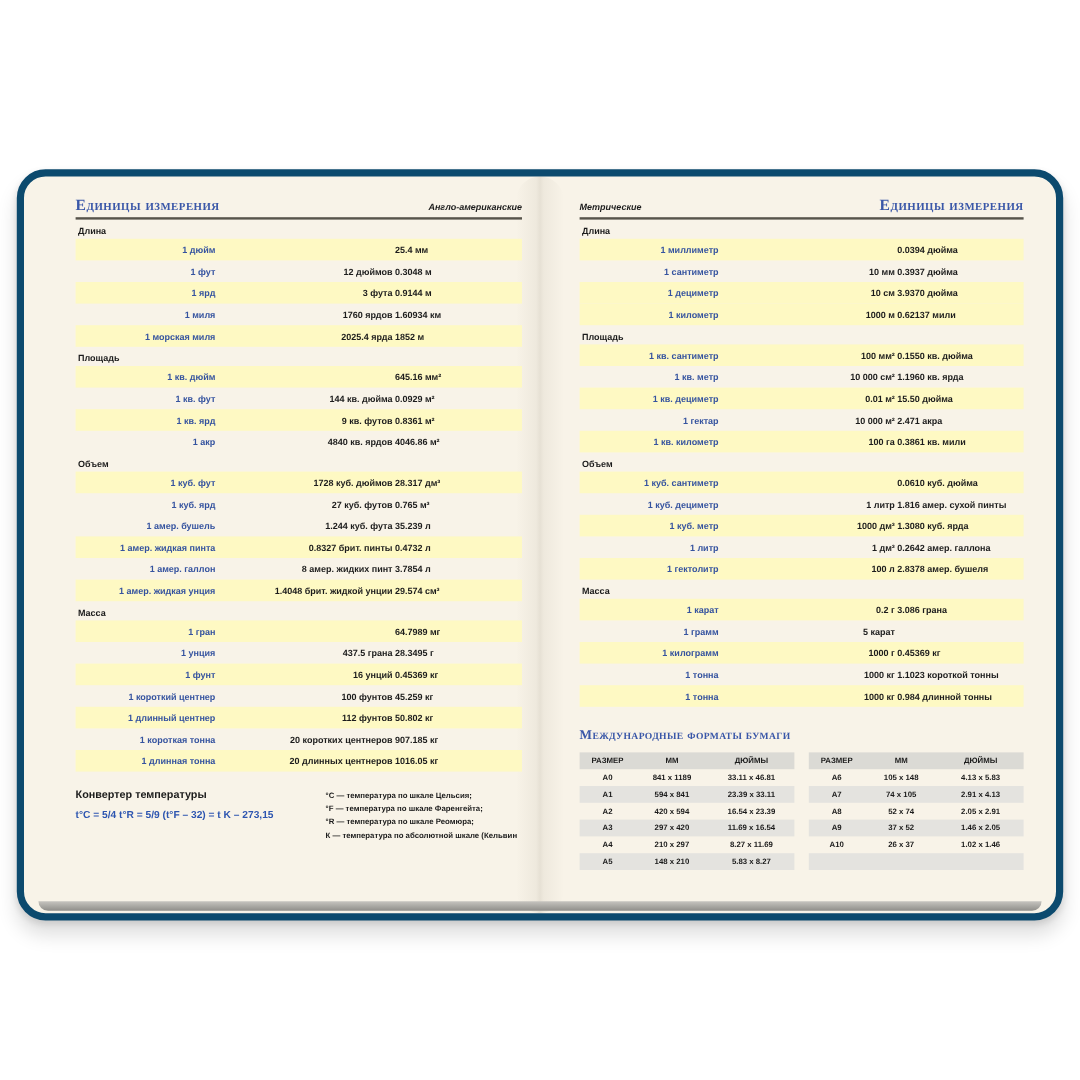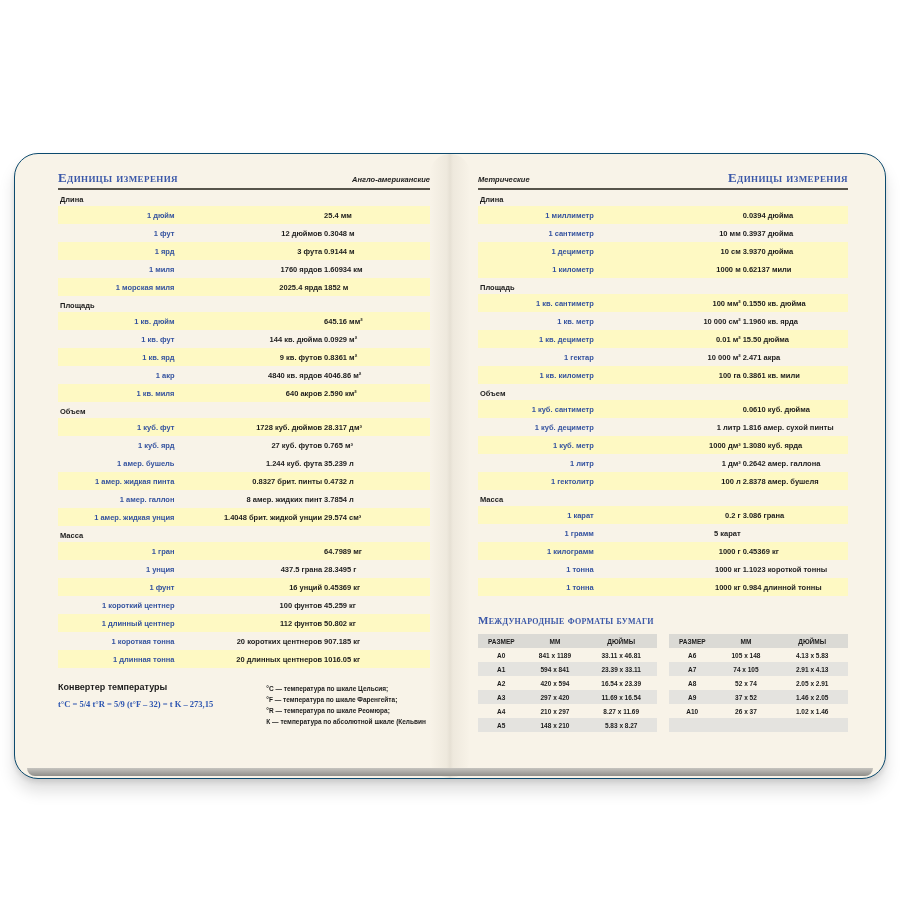--- a/index.html
+++ b/index.html
@@ -1,21 +1,21 @@
 <!DOCTYPE html>
 <html><head>
 <meta charset="utf-8">
 <style>
   * { margin:0; padding:0; box-sizing:border-box; }
   html,body { width:900px; height:900px; background:#ffffff; font-family:"Liberation Sans", sans-serif; position:relative; overflow:hidden; }
 
   .book {
-    position:absolute; left:14px; top:153px; width:872px; height:626px;
+    position:absolute; left:14px; top:141px; width:872px; height:626px;
     background:#f8f3e8;
-    border:1px solid #0c4a6e;
+    border:6px solid #0c4a6e;
     border-radius:24px;
     box-shadow: 0 12px 16px rgba(0,0,0,0.13), 0 3px 5px rgba(0,0,0,0.10);
   }
   .book::after {
     content:""; position:absolute; left:12px; right:12px; bottom:2px; height:8px;
     background:linear-gradient(#c6c4bf, #8f8e8a);
     border-radius:0 0 12px 12px;
   }
   .seam {
     position:absolute; left:calc(50% - 20px); top:0; width:40px; height:100%;
@@ -41,21 +41,21 @@
 
   .row { display:flex; height:18px; align-items:center; font-size:7.5px; font-weight:bold; }
   .row.stripe { background:#fef9c3; }
   .c1 { width:34%; text-align:right; padding-right:10px; color:#35539f; }
   .c2 { width:37%; text-align:right; color:#1c1c1c; }
   .c3 { width:29%; text-align:left; padding-left:2px; color:#1c1c1c; }
 
   .temp-block { display:flex; margin-top:14px; }
   .temp-left { width:56%; }
   .temp-heading { font-size:9px; font-weight:bold; color:#1b1b1b; margin-bottom:7px; }
-  .temp-formula { font-size:8.5px; font-weight:bold; color:#2d55b0;font-family:Liberation Serif, serif; }
+  .temp-formula { font-size:8.5px; font-weight:bold; color:#2d55b0; }
   .temp-notes { width:44%; font-size:6.5px; font-weight:bold; color:#1b1b1b; line-height:11px; padding-top:1px; }
 
   .pf-heading {
     font-family:"Liberation Serif", serif; font-variant:small-caps; font-weight:bold;
     color:#3a57a8; font-size:11px; margin:18px 0 8px 0; letter-spacing:0.3px;
   }
   .pf-tables { display:flex; gap:12px; }
   .pf-table { width:179px; }
   .pf-row { display:flex; height:14px; align-items:center; font-size:6.5px; font-weight:bold; color:#1b1b1b; }
   .pf-row.head { background:#dbdad5; }
@@ -133,25 +133,20 @@
             <div class="c2">9 кв. футов</div>
             <div class="c3">0.8361 м²</div>
           </div>
 
           <div class="row">
             <div class="c1">1 акр</div>
             <div class="c2">4840 кв. ярдов</div>
             <div class="c3">4046.86 м²</div>
           </div>
 
-          <div class="row stripe">
-            <div class="c1">1 кв. миля</div>
-            <div class="c2">640 акров</div>
-            <div class="c3">2.590 км²</div>
-          </div>
         </div>
     </div>
 
     <div class="section">
       <div class="section-name">Объем</div>
       <div>
 
           <div class="row stripe">
             <div class="c1">1 куб. фут</div>
             <div class="c2">1728 куб. дюймов</div>

